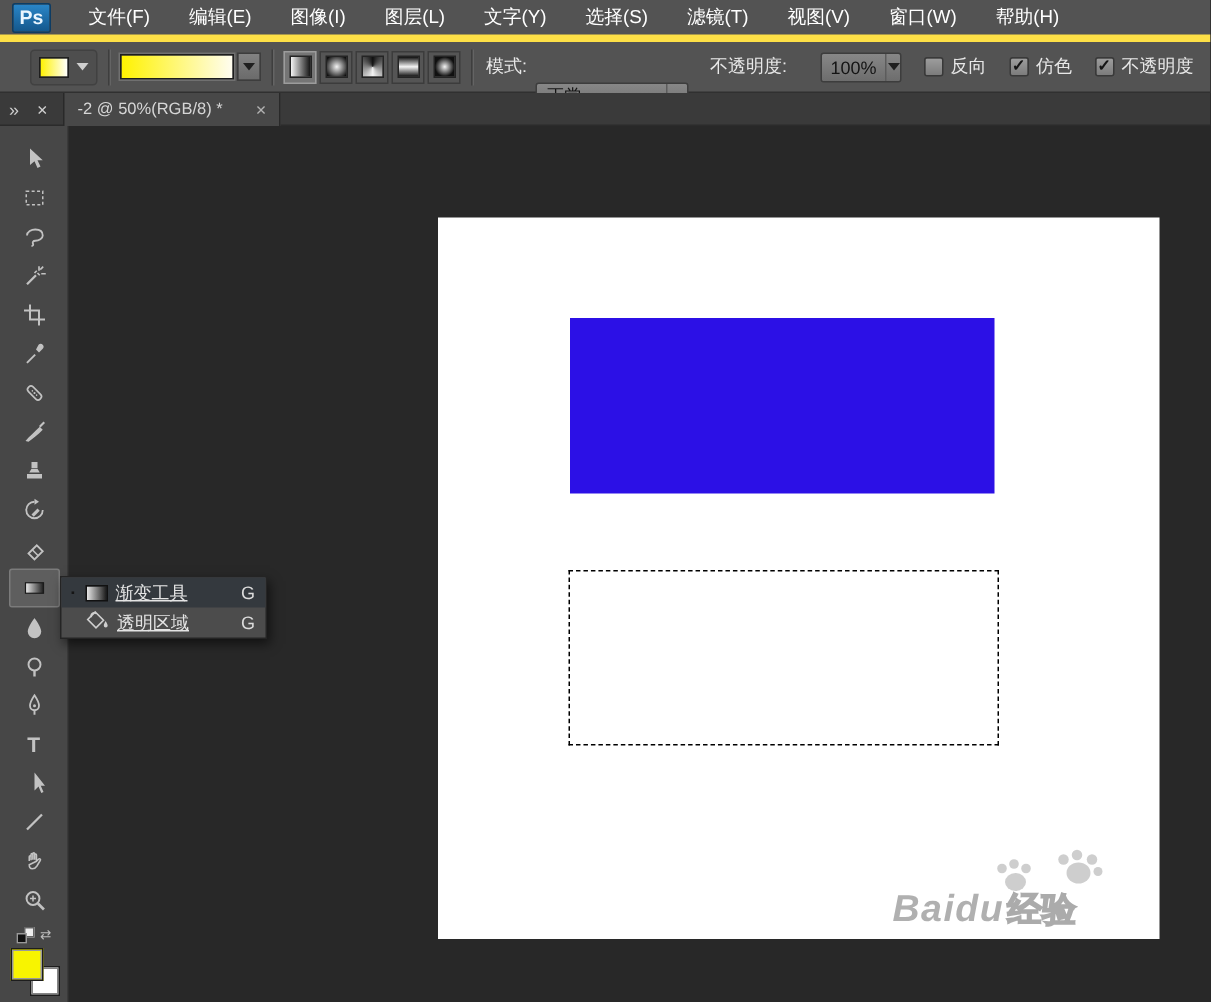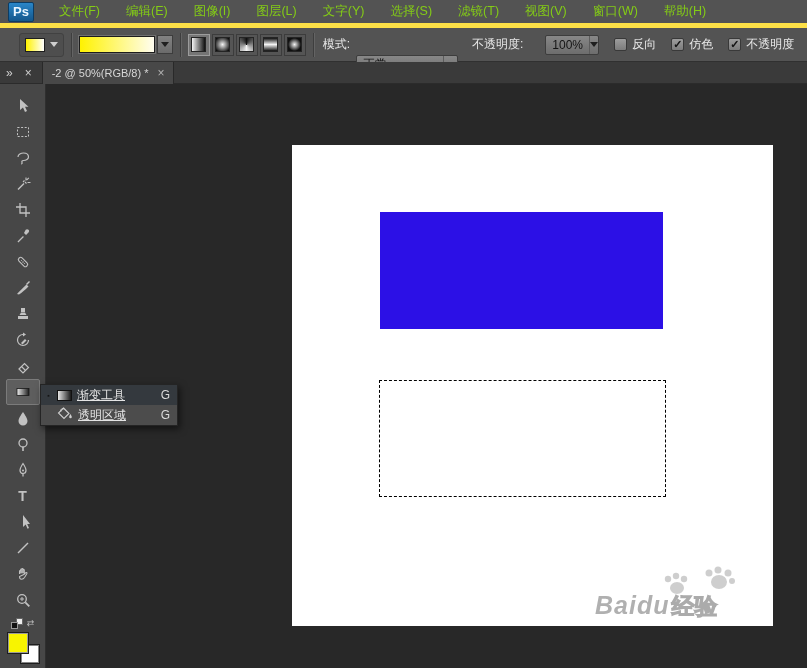--- a/index.html
+++ b/index.html
@@ -19,28 +19,28 @@
   }
   .ps-logo {
     width:26px; height:20px; margin:0 12px 0 8px;
     background:linear-gradient(#2a86c8,#14578c);
     color:#eaf6ff; font-weight:bold; font-size:13px;
     display:flex; align-items:center; justify-content:center;
     border-radius:2px; border:1px solid #0d3c63;
   }
   .menu-item {
     padding:0 13px; height:100%; display:flex; align-items:center;
-    font-size:12.5px; color:#84cc16; cursor:default; white-space:nowrap;
+    font-size:12.5px; color:#ffffff; cursor:default; white-space:nowrap;
   }
 
   
   .optionsbar {
     position:absolute; left:0; top:28px; width:807px; height:34px;
     background:#535353; border-bottom:1px solid #303030;
-    display:flex; align-items:center; padding-left:6px;justify-content:center;
+    display:flex; align-items:center; padding-left:20px;
   }
   .group-sep { width:1px; height:24px; background:#3e3e3e; box-shadow:1px 0 0 #646464; margin:0 7px; }
   .preset-picker {
     display:flex; align-items:center; gap:5px; padding:4px 5px;
     border:1px solid #414141; border-radius:3px; background:#4e4e4e;
   }
   .preset-thumb { width:20px; height:14px; background:linear-gradient(to right,#fff200,#ffffff); border:1px solid #1e1e1e; }
   .tri-light { width:0; height:0; border-left:4px solid transparent; border-right:4px solid transparent; border-top:5px solid #cfcfcf; }
   .tri-dark  { width:0; height:0; border-left:4px solid transparent; border-right:4px solid transparent; border-top:5px solid #1f1f1f; }
 
@@ -90,21 +90,21 @@
   .checkbox-label { font-size:12px; color:#e8e8e8; margin-left:5px; white-space:nowrap; }
 
   
   .tabbar {
     position:absolute; left:0; top:62px; width:807px; height:22px;
     background:#3a3a3a; border-bottom:1px solid #2b2b2b;
     display:flex; align-items:center;
   }
   .panel-glyph { color:#cfcfcf; font-size:12px; padding:0 6px; }
   .doc-tab {
-    height:22px; display:flex; align-items:center; gap:9px;
+    height:22px; display:flex; align-items:center; gap:22px;
     background:#484848; border-left:1px solid #292929; border-right:1px solid #292929;
     padding:0 9px; margin-left:4px;
   }
   .doc-tab-title { font-size:11px; color:#d6d6d6; white-space:nowrap; }
   .doc-tab-close { font-size:12px; color:#b3b3b3; }
 
   
   .toolbar {
     position:absolute; left:0; top:84px; width:46px; height:584px;
     background:#474747; border-right:1px solid #2f2f2f;

